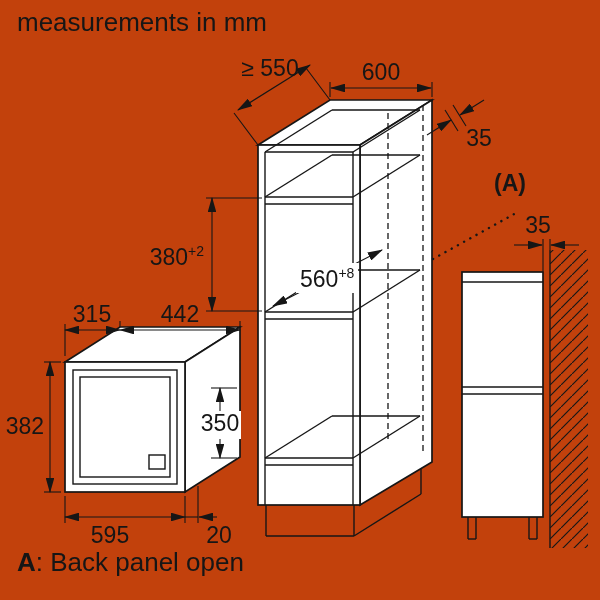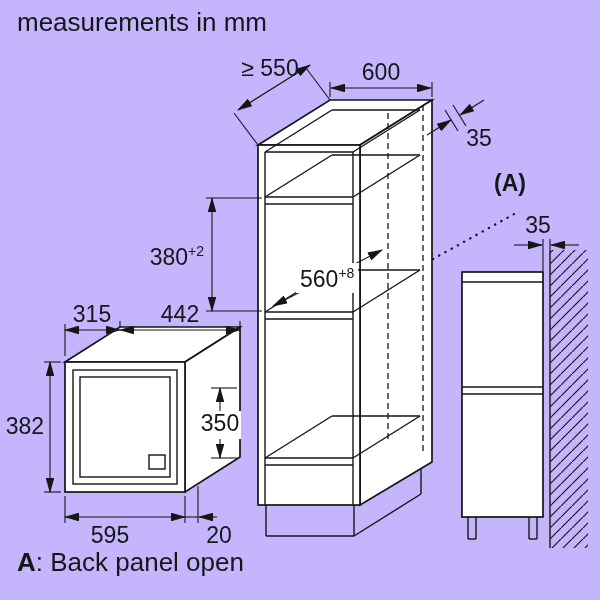--- a/index.html
+++ b/index.html
@@ -1,16 +1,16 @@
 <!DOCTYPE html>
 <html><head>
 <meta charset="utf-8">
 <style>
   html,body{margin:0;padding:0;background:#fff;}
-  .page{width:600px;height:600px;position:relative;background:#c4b5fd;overflow:hidden;}
+  .page{width:600px;height:600px;position:relative;background:#c2410c;overflow:hidden;}
   svg{display:block;}
   svg text{font-family:"Liberation Sans","DejaVu Sans",sans-serif;fill:#161616;}
   .t-big{font-size:26px;}
   .t-dim{font-size:23px;}
   .t-sup{font-size:14px;}
   .t-bold{font-weight:700;}
   .ol{fill:#ffffff;stroke:#161616;stroke-width:1.7;stroke-linejoin:miter;}
   .ln{stroke:#161616;stroke-width:1.4;fill:none;}
   .thin{stroke:#161616;stroke-width:1.1;fill:none;}
   .dashed{stroke:#161616;stroke-width:1.3;fill:none;stroke-dasharray:6 4;}

